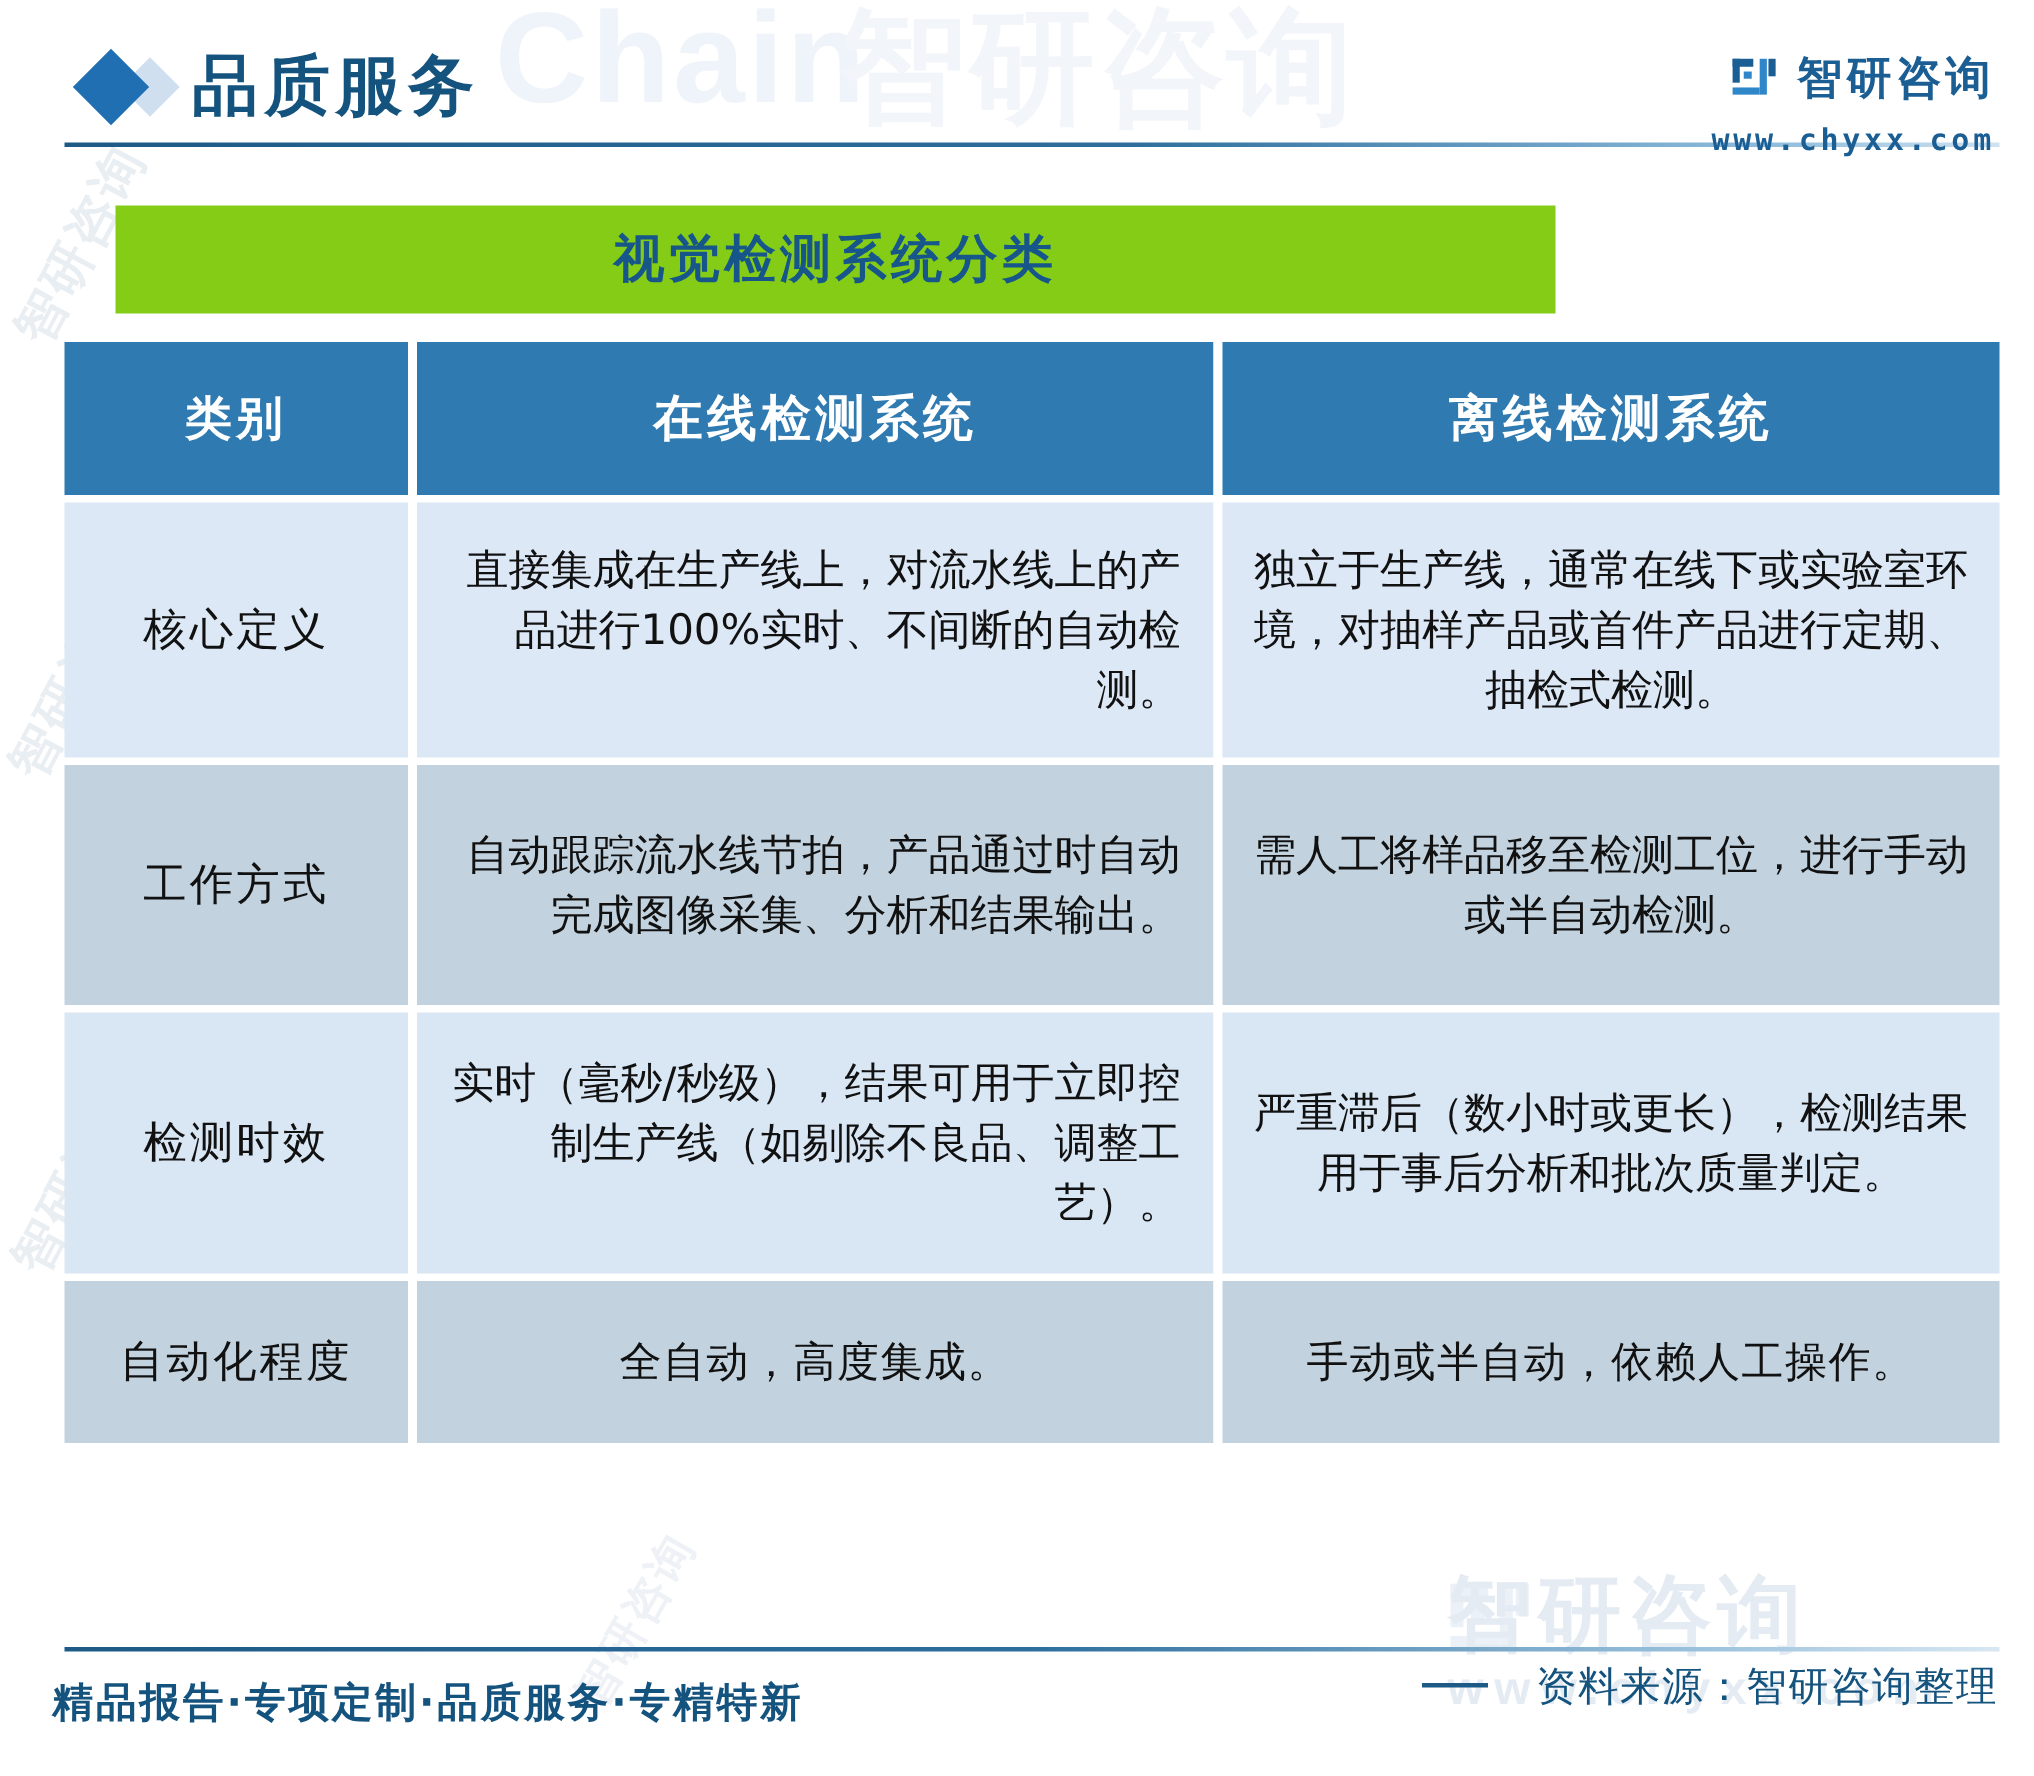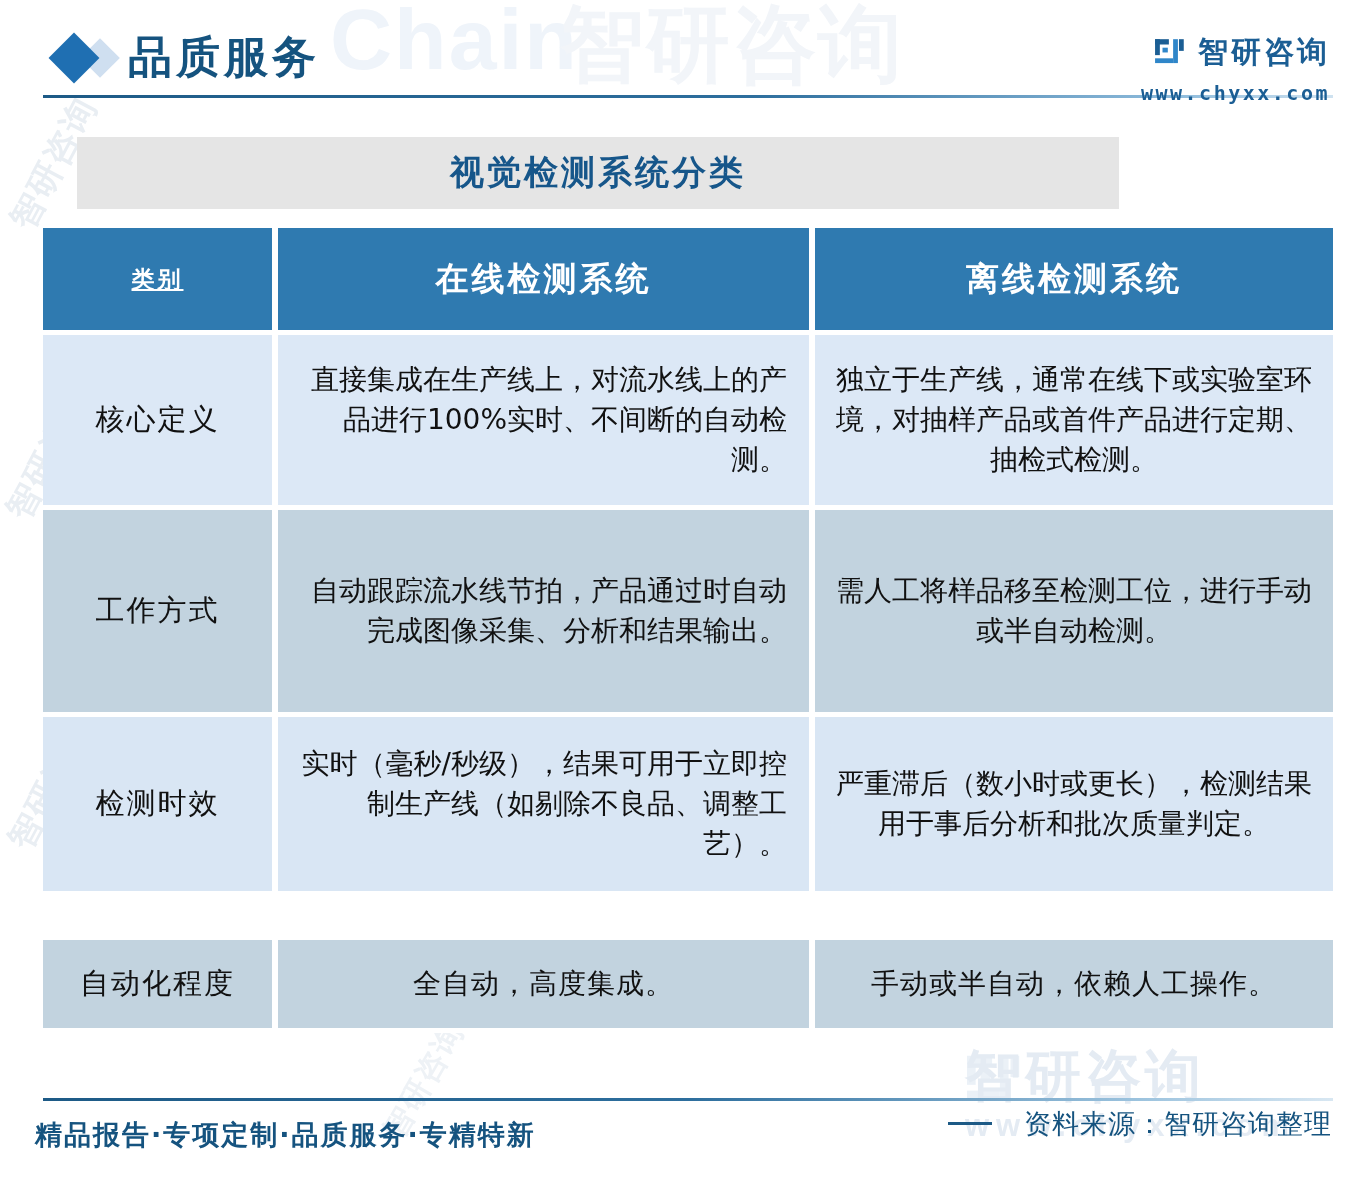--- a/index.html
+++ b/index.html
@@ -58,22 +58,22 @@
     font-size:30px;color:#1b5e94;font-weight:700;letter-spacing:3px;
     font-family:"DejaVu Sans","Liberation Sans",sans-serif;
   }
   .brand-url{
     font-size:20px;color:#1b5e94;font-weight:700;letter-spacing:2.5px;margin-top:8px;
     font-family:"DejaVu Sans Mono","Liberation Mono",monospace;
   }
 
   
   .title-band{
-    position:absolute;left:77px;top:137px;width:1042px;height:72px;
-    background:#e5e5e5;z-index:2;
+    position:absolute;left:77px;top:137px;width:960px;height:72px;
+    background:#84cc16;z-index:2;
   }
   .title-band .t{
     position:absolute;left:0;right:0;top:50%;transform:translateY(-50%);
     text-align:center;font-size:34px;font-weight:700;color:#16568a;letter-spacing:3px;
     font-family:"DejaVu Sans","Liberation Sans",sans-serif;
   }
 
   
   .tbl{position:absolute;left:43px;top:228px;width:1290px;z-index:2;}
   .trow{display:flex;width:100%;}
@@ -84,42 +84,42 @@
     font-family:"DejaVu Sans","Liberation Sans",sans-serif;
   }
   .c1{width:229px;flex:none;}
   .gapcol{width:6px;flex:none;background:#ffffff;}
   .c2{width:531px;flex:none;text-align:right;}
   .c3{width:518px;flex:none;}
 
   .head .tcell{
     background:#2f7ab0;color:#ffffff;font-weight:700;height:102px;
   }
-  .head .c1{font-size:23px;letter-spacing:3px;text-decoration:underline;}
+  .head .c1{font-size:31px;letter-spacing:3px;}
   .head .c2,.head .c3{font-size:33px;letter-spacing:3px;}
   .head .gapcol{background:#ffffff;}
 
   .body-row .tcell{color:#111111;}
   .rowgap{height:5px;background:#ffffff;width:100%;}
 
   .tone-a .tcell{background:#dce8f6;}
   .tone-b .tcell{background:#c2d3df;}
   .tone-c .tcell{background:#d9e6f4;}
 
   .tone-a .gapcol,.tone-b .gapcol,.tone-c .gapcol{background:#ffffff;}
 
   .label{font-size:29px;letter-spacing:2px;}
   .para{font-size:28px;line-height:1.42;padding:10px 22px;letter-spacing:0px;}
   .para-wide{font-size:28px;line-height:1.42;padding:19px 18px;}
   .short{font-size:28px;letter-spacing:1px;}
 
   .h-tall{height:170px;}
-  .h-mid{height:202px;}
+  .h-mid{height:160px;}
   .h-tall2{height:174px;}
-  .h-small{height:88px;margin-top:44px;}
+  .h-small{height:108px;}
   .h-small2{height:105px;}
 
   
   .footer-rule{
     position:absolute;left:43px;top:1098px;width:1290px;height:3px;
     background:linear-gradient(to right,#1d5a86 0%,#2d6e9d 50%,#9cc3de 85%,#d8e7f2 100%);
     z-index:3;
   }
   .footer-left{
     position:absolute;left:35px;top:1117px;z-index:4;

